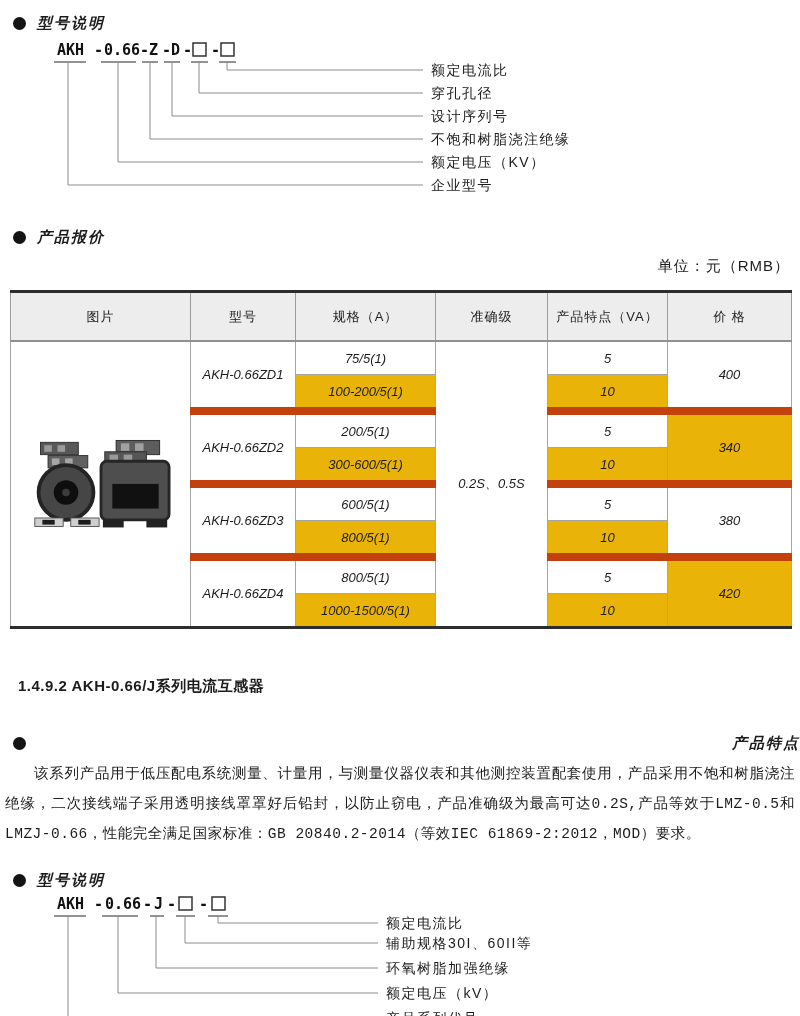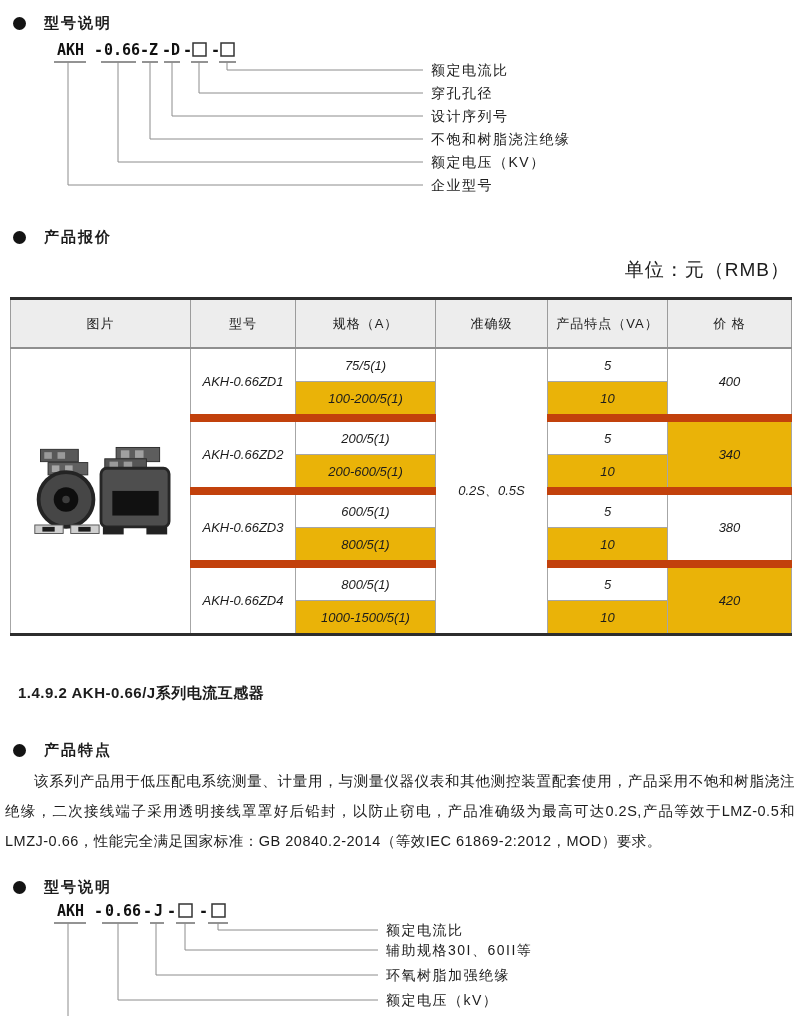--- a/index.html
+++ b/index.html
@@ -1,51 +1,51 @@
 <!DOCTYPE html>
 <html><head>
 <meta charset="utf-8">
 <style>
   html,body{margin:0;padding:0;}
   body{
     width:800px;height:1016px;background:#ffffff;color:#1c1c1c;
     font-family:"Liberation Sans","DejaVu Sans",sans-serif;overflow:hidden;
   }
-  .sec{display:flex;align-items:center;gap:18px;margin-left:13px;}
+  .sec{display:flex;align-items:center;gap:11px;margin-left:13px;font-style:italic;}
   .bullet{width:13px;height:13px;background:#141414;border-radius:50%;flex:0 0 auto;}
   .sec-title{font-size:15px;font-weight:bold;letter-spacing:2px;}
-  .sec1{margin-top:14px;} .sec2{margin-top:24px;} .sec4{margin-top:38px;} .sec5{margin-top:22px;}
+  .sec1{margin-top:14px;} .sec2{margin-top:24px;} .sec4{margin-top:38px;justify-content:space-between;} .sec5{margin-top:22px;}
 
   svg.diagram{display:block;margin-left:10px;}
   svg.diagram.d1{margin-top:4px;} svg.diagram.d2{margin-top:5px;}
   svg .code{font:bold 15px "DejaVu Sans Mono","Liberation Mono",monospace;fill:#111;}
   svg .dlabel{font:14px "Liberation Sans","DejaVu Sans",sans-serif;fill:#1c1c1c;letter-spacing:1.5px;}
   svg .dline{stroke:#8c8c8c;stroke-width:1;fill:none;}
   svg .ubar{stroke:#6f6f6f;stroke-width:1.5;}
   svg .mbox{fill:none;stroke:#333;stroke-width:1.5;}
 
-  .unit-note{width:780px;margin:10px 10px 12px;text-align:right;font-size:19px;letter-spacing:1px;}
+  .unit-note{width:780px;margin:10px 10px 12px;text-align:right;font-size:15px;letter-spacing:1px;}
 
   table.pricing{
     border-collapse:collapse;table-layout:fixed;width:781px;margin:14px 0 0 10px;
     font-size:13px;border-top:3px solid #2d2d2d;border-bottom:3px solid #2d2d2d;
   }
   table.pricing th{
     background:#ededed;height:45px;font-weight:normal;letter-spacing:1px;
     border:1px solid #9c9c9c;border-bottom:2px solid #8f8f8f;text-align:center;
   }
   table.pricing td{border:1px solid #a6a6a6;height:30px;text-align:center;vertical-align:middle;font-style:italic;}
   table.pricing tr.g-sep td{border-top:8px solid #c2410c;}
   table.pricing td.alt{background:#eab308;}
   table.pricing td.photo-cell{background:#ffffff;}
 
   .series-heading{margin:48px 0 0 18px;font-size:15px;font-weight:bold;letter-spacing:0.5px;}
   .features-text{
     width:790px;margin:6px 2px 4px 5px;font-size:14.5px;line-height:30px;
-    text-indent:2em;text-align:justify;letter-spacing:0.5px;
+    text-indent:2em;text-align:justify;letter-spacing:0.5px;font-family:Liberation Mono, monospace;
   }
 </style>
 </head>
 <body>
 
 <div class="sec sec1">
   <span class="bullet"></span>
   <span class="sec-title">型号说明</span>
 </div>
 
@@ -151,21 +151,21 @@
       <td class="alt">10</td>
     </tr>
 
     <tr class="g-sep">
       <td rowspan="2">AKH-0.66ZD2</td>
       <td>200/5(1)</td>
       <td>5</td>
       <td class="alt" rowspan="2">340</td>
     </tr>
     <tr>
-      <td class="alt">200-600/5(1)</td>
+      <td class="alt">300-600/5(1)</td>
       <td class="alt">10</td>
     </tr>
 
     <tr class="g-sep">
       <td rowspan="2">AKH-0.66ZD3</td>
       <td>600/5(1)</td>
       <td>5</td>
       <td rowspan="2">380</td>
     </tr>
     <tr>

